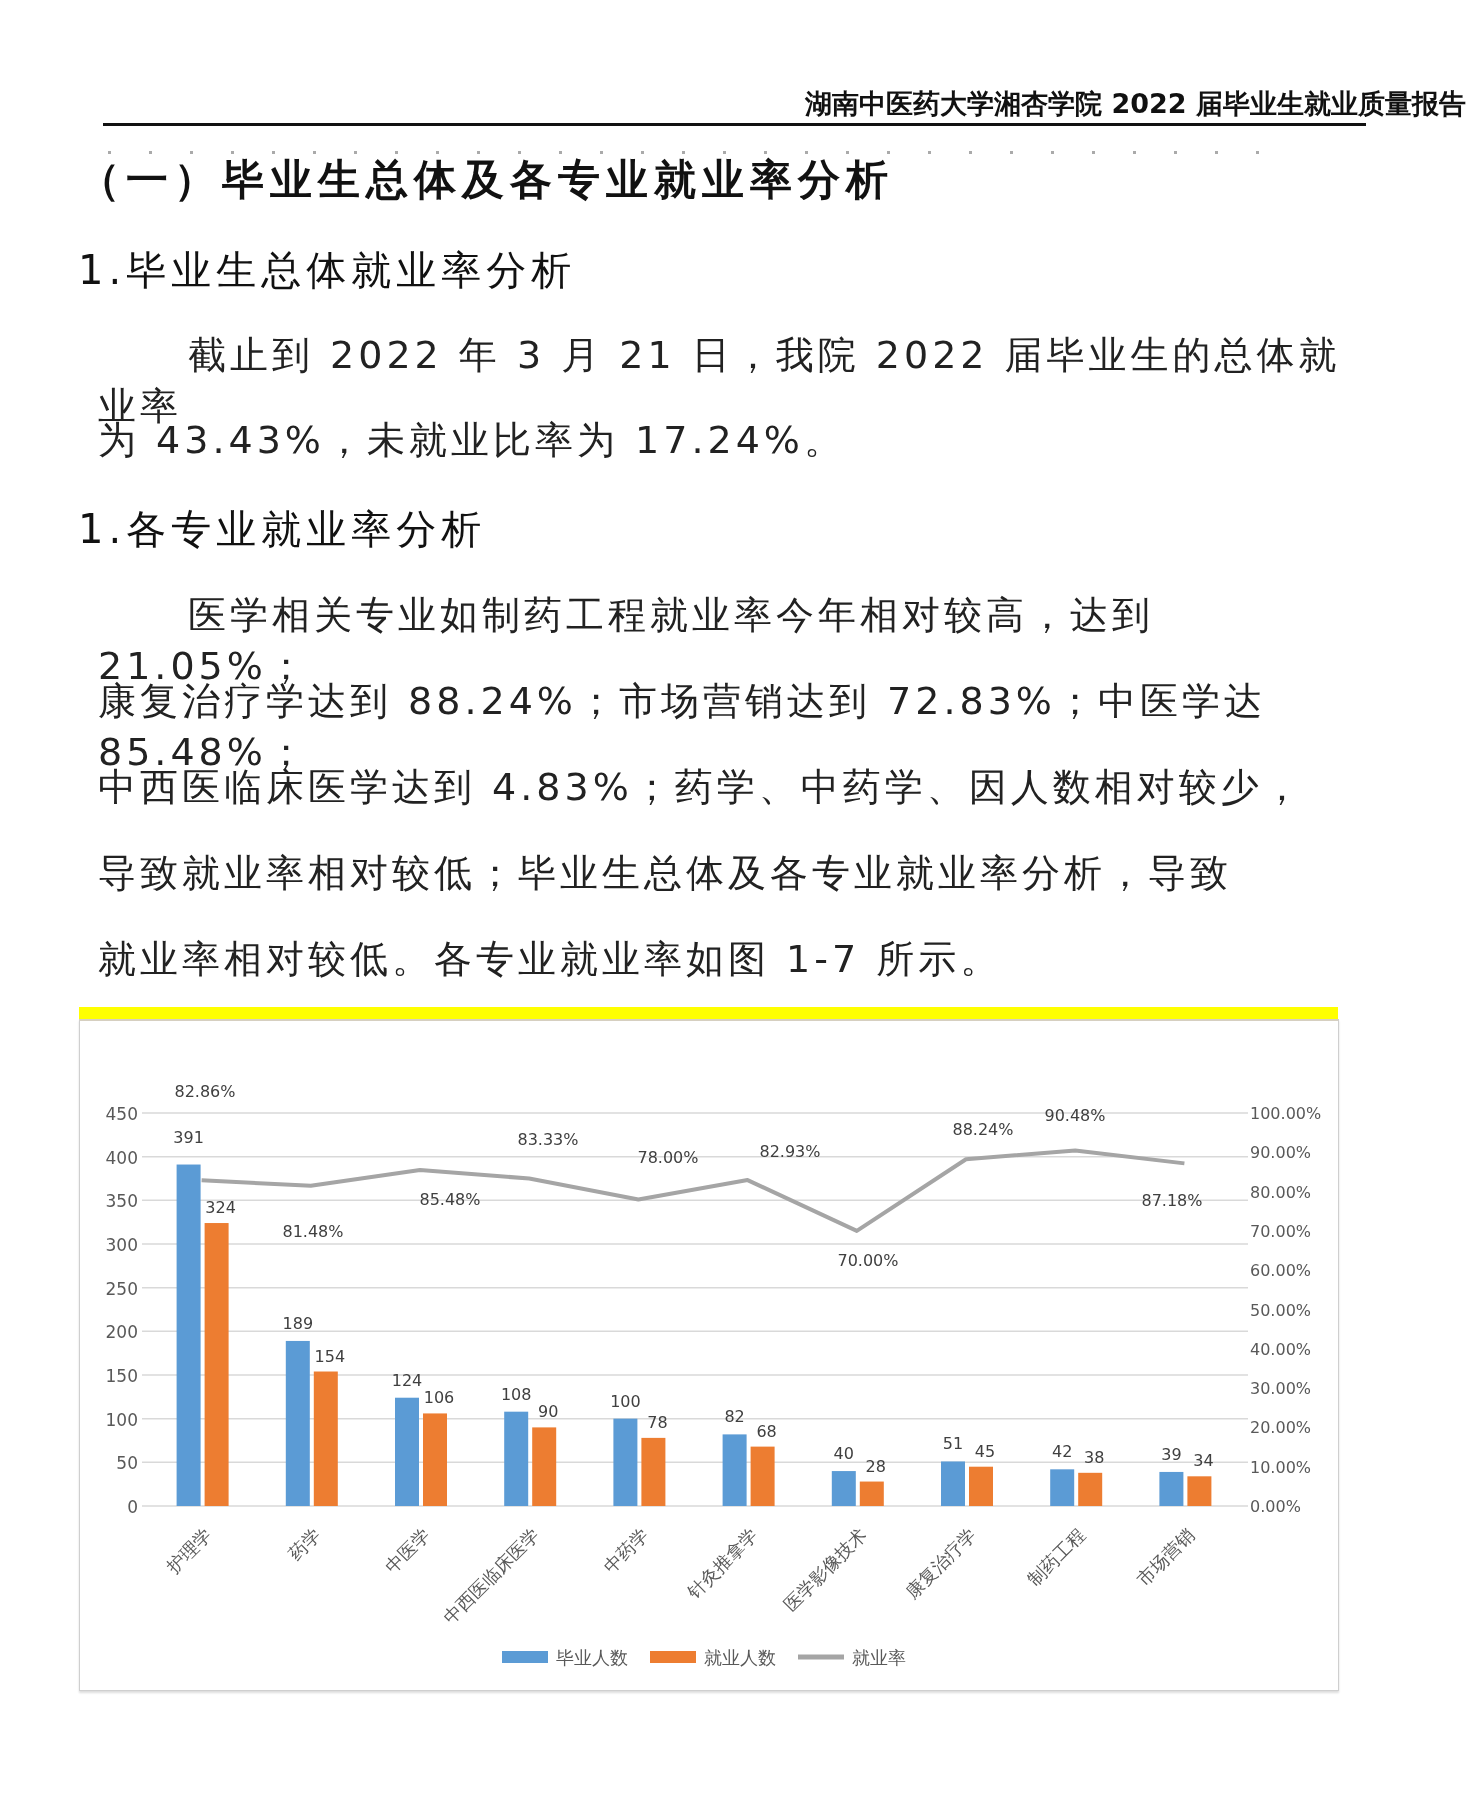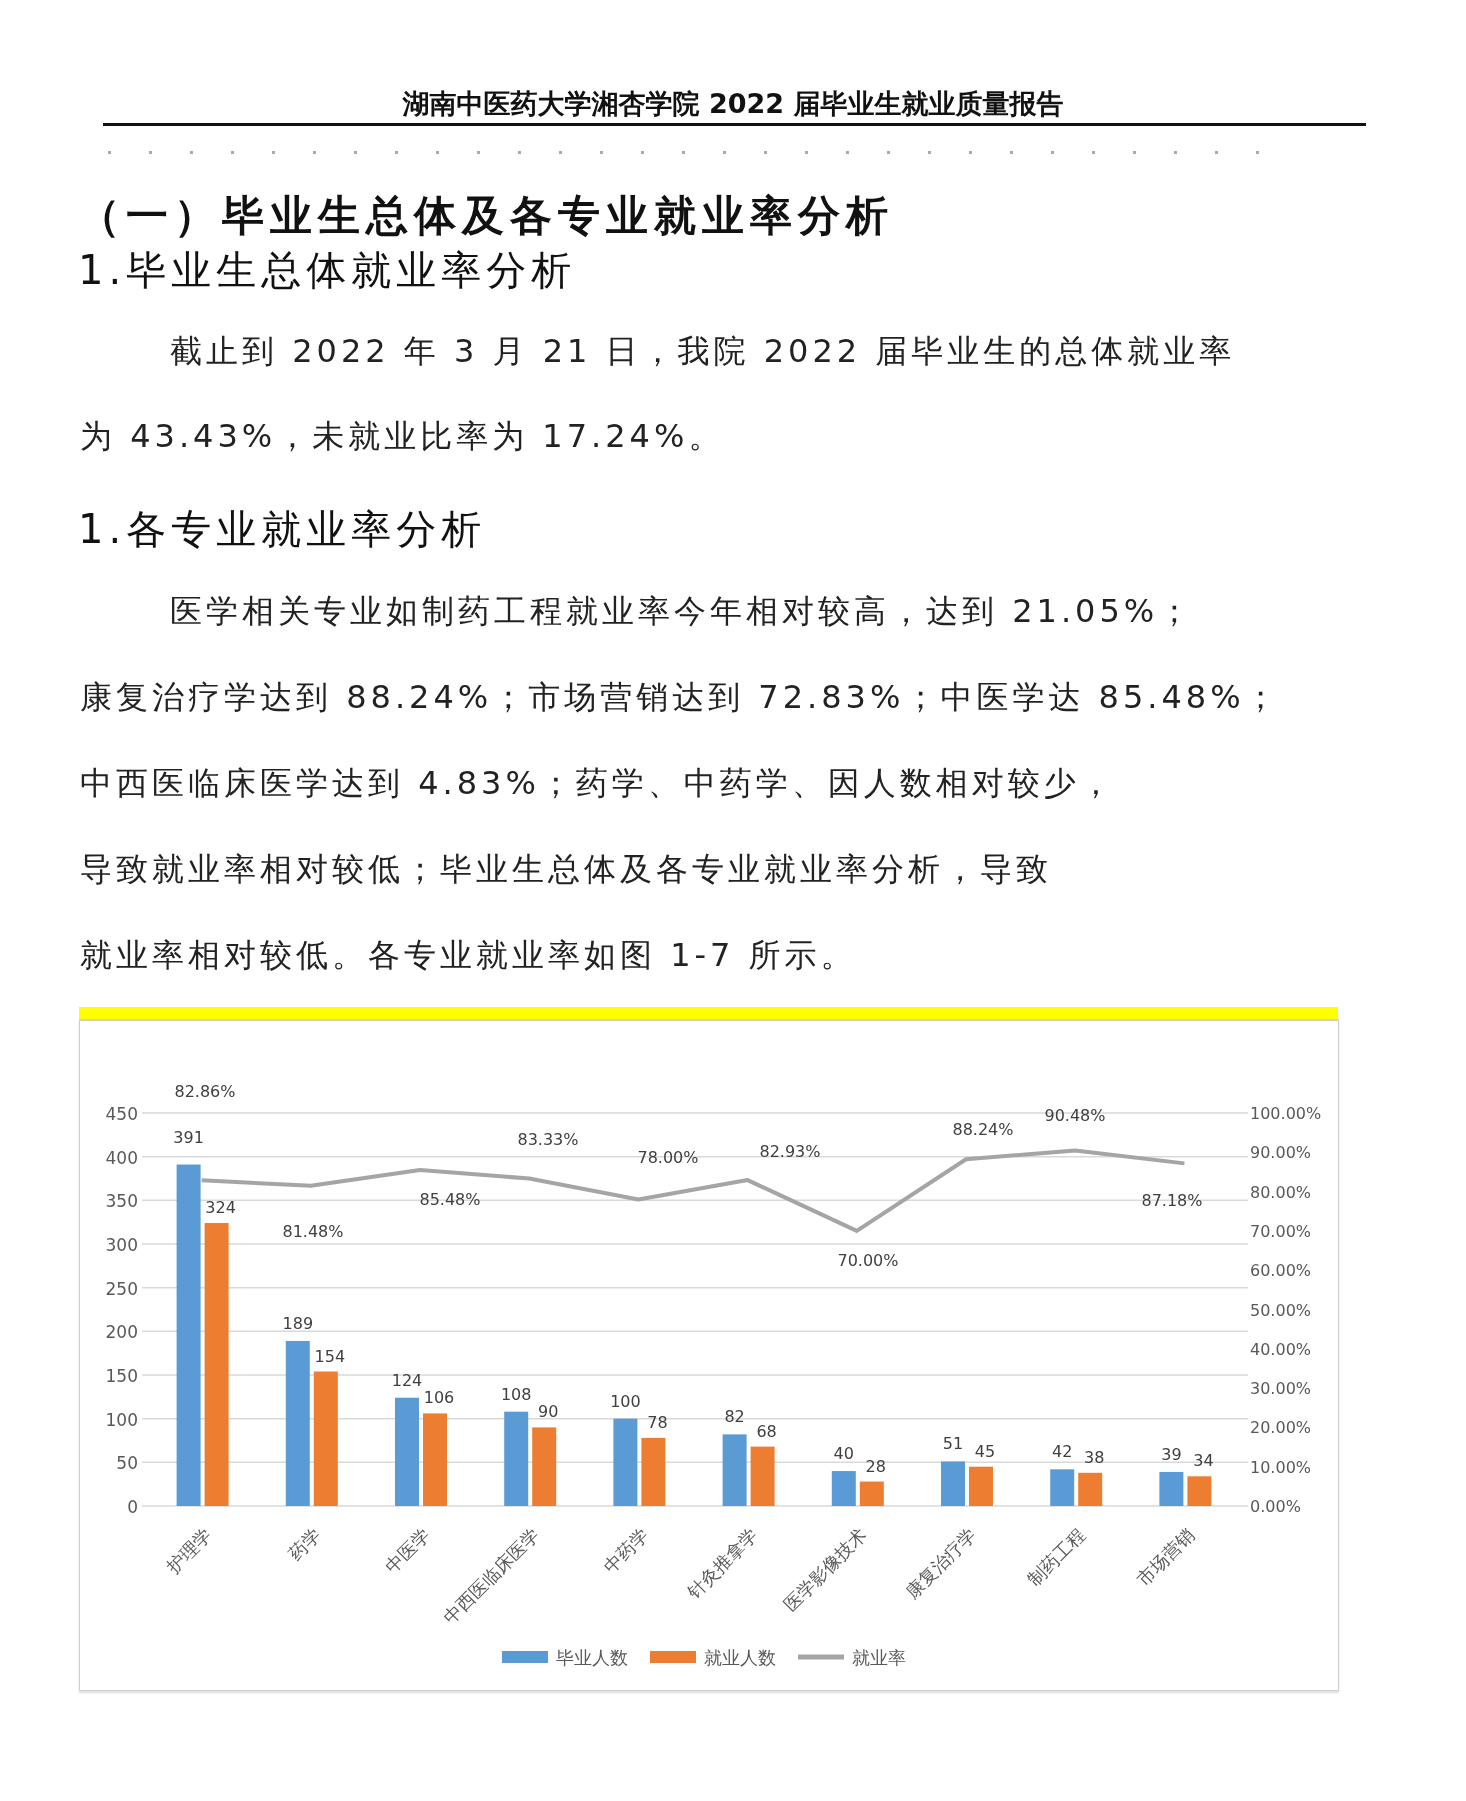--- a/index.html
+++ b/index.html
@@ -1,25 +1,25 @@
 <!DOCTYPE html>
 <html><head>
 <meta charset="utf-8">
 <style>
   html, body { margin: 0; padding: 0; background: #ffffff; }
   body { width: 1466px; height: 1801px; position: relative; overflow: hidden;
          font-family: "DejaVu Sans", sans-serif; color: #111; }
-  .running-header { position: absolute; left: 0; top: 86px; width: 1466px; text-align: center;
+  .running-header { position: absolute; left: 0; top: 86px; width: 1466px; text-align: right;
          font-size: 27px; font-weight: bold; letter-spacing: 0px; color: #111; }
   .header-rule { position: absolute; left: 103px; top: 123px; width: 1263px; height: 3px; background: #111; }
   .clipped-line { position: absolute; left: 108px; top: 146px; width: 1220px; height: 8px; overflow: hidden; }
   .clipped-line span { display: inline-block; width: 3px; height: 10px; background: #555; margin-right: 38px; opacity: .5; }
-  .h1 { position: absolute; left: 78px; top: 152px; font-size: 42px; font-weight: bold; letter-spacing: 6px; margin-top: 36px; }
+  .h1 { position: absolute; left: 78px; top: 152px; font-size: 42px; font-weight: bold; letter-spacing: 6px; }
   .h2 { position: absolute; left: 78px; font-size: 40px; font-weight: normal; letter-spacing: 5px; }
-  .p { position: absolute; left: 80px; width: 1260px; font-size: 32px; letter-spacing: 4px; color: #222;
+  .p { position: absolute; left: 98px; width: 1260px; font-size: 38px; letter-spacing: 4px; color: #222;
        font-family: "DejaVu Sans", sans-serif; }
   .indent { text-indent: 90px; }
   .yellow-band { position: absolute; left: 79px; top: 1007px; width: 1259px; height: 12px; background: #ffff00; }
   .chart-frame { position: absolute; left: 79px; top: 1019px; width: 1258px; height: 669px;
        border: 1px solid #cfcfcf; border-top: 2px solid #d6cfc0; box-shadow: 0 2px 2px #ddd; background: #fff; }
   svg text { font-family: "DejaVu Sans", sans-serif; }
 </style>
 </head>
 <body>
 

